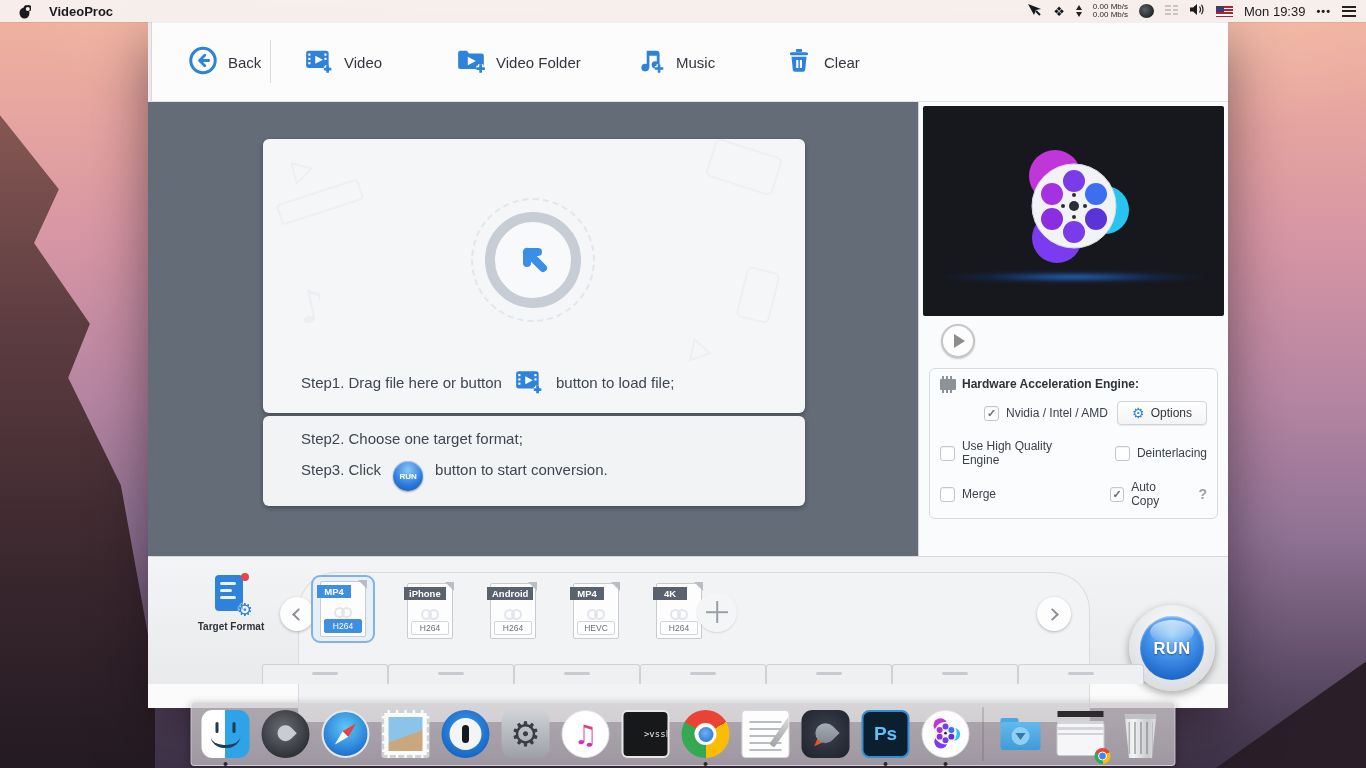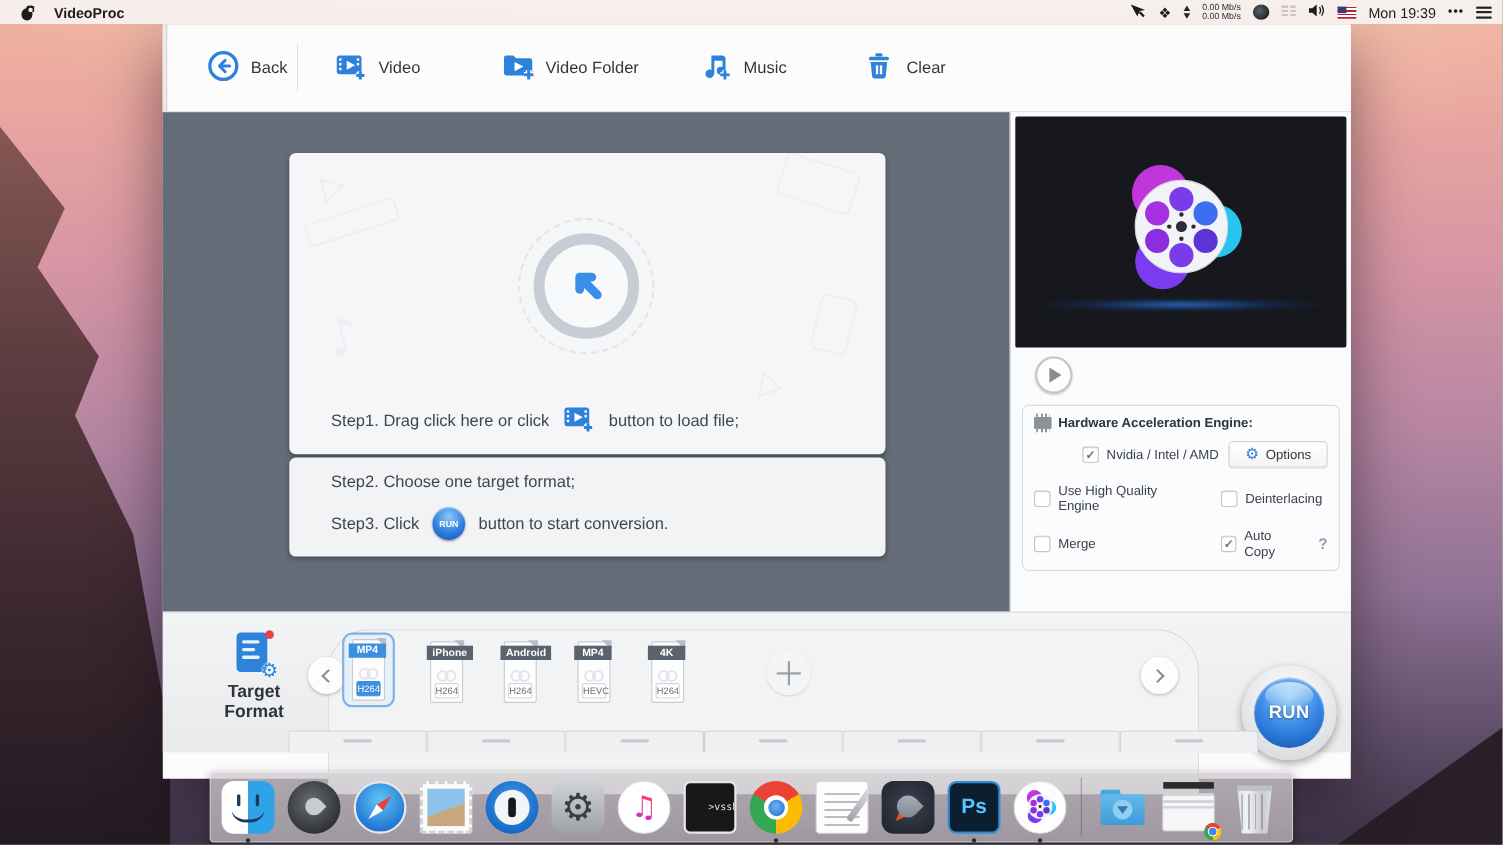--- a/index.html
+++ b/index.html
@@ -80,21 +80,21 @@
   .wm.ipod { width:34px; height:52px; border-radius:6px; transform:rotate(14deg); }
   .wm.note { font-size:46px; color:#e7e9ee; border:none; transform:rotate(-12deg); font-family:"DejaVu Sans",sans-serif; }
 
   .drop-circle-outer { position:absolute; left:208px; top:59px; width:124px; height:124px; border-radius:50%;
     border:2px dashed #e2e5ea; }
   .drop-ring { position:absolute; left:222px; top:73px; width:96px; height:96px; border-radius:50%;
     border:10px solid #c7cdd5; background:#f8f9fb; display:flex; align-items:center; justify-content:center; }
 
   .step1-row { position:absolute; left:38px; bottom:14px; display:flex; align-items:center; gap:12px;
     font-size:15px; color:#3f4650; }
-  .step-line { display:flex; align-items:center; gap:12px; font-size:15px; color:#3f4650; margin-bottom:14px; }
+  .step-line { display:flex; align-items:flex-start; gap:12px; font-size:15px; color:#3f4650; margin-bottom:14px; }
   .mini-run { width:30px; height:30px; border-radius:50%;
     background:radial-gradient(circle at 50% 30%,#8ec9f5 0%,#2f7fe0 55%,#0c53b4 100%);
     display:flex; align-items:center; justify-content:center; color:#fff; font-weight:bold; font-size:8px;
     box-shadow:0 1px 2px rgba(0,0,0,.4), inset 0 1px 1px rgba(255,255,255,.5); }
 
   
   .preview { margin:4px 4px 0 4px; height:210px; background:#17181d; border-radius:2px;
     display:flex; align-items:center; justify-content:center; position:relative; overflow:hidden; }
   .preview .floor { position:absolute; left:20px; right:20px; bottom:34px; height:10px;
     background:radial-gradient(ellipse at center,#2f7fe0 0%,rgba(20,50,110,.6) 45%,transparent 75%); filter:blur(2px); }
@@ -137,32 +137,32 @@
   .tray { position:absolute; left:150px; top:15px; width:792px; height:150px; border:1px solid #d9dbde;
     border-bottom:none; border-radius:38px 38px 0 0; background:#f2f3f5; }
   .tf-group { position:absolute; left:38px; top:16px; width:90px; text-align:center; }
   .tf-icon { width:40px; height:44px; margin:0 auto; position:relative; }
   .tf-doc { position:absolute; left:4px; top:2px; width:28px; height:36px; background:#2e82d9; border-radius:4px; }
   .tf-doc i { position:absolute; left:5px; height:3px; background:#eaf2fc; border-radius:2px; }
   .tf-doc i:nth-child(1){ top:7px; width:16px; } .tf-doc i:nth-child(2){ top:14px; width:12px; } .tf-doc i:nth-child(3){ top:21px; width:16px; }
   .tf-gear { position:absolute; right:-2px; bottom:-2px; color:#2e82d9; font-size:18px; line-height:1;
     text-shadow:0 0 2px #fff,0 0 2px #fff; font-family:"DejaVu Sans",sans-serif; }
   .tf-dot { position:absolute; right:2px; top:0; width:8px; height:8px; border-radius:50%; background:#e24646; }
-  .tf-label { margin-top:4px; font-size:16px; font-weight:bold; color:#2e3338; }
+  .tf-label { margin-top:4px; font-size:10px; font-weight:bold; color:#2e3338; }
 
   .nav-circle { position:absolute; width:34px; height:34px; border-radius:50%; background:#fdfdfe;
     box-shadow:0 1px 3px rgba(0,0,0,.25); display:flex; align-items:center; justify-content:center; }
   .nav-circle span { width:9px; height:9px; border-left:2px solid #8a8f96; border-bottom:2px solid #8a8f96; }
   .nav-left { left:132px; top:40px; } .nav-left span { transform:rotate(45deg); margin-left:3px; }
   .nav-right { left:889px; top:40px; } .nav-right span { transform:rotate(225deg); margin-right:3px; }
 
   .chip-list { position:absolute; left:163px; top:18px; display:flex; align-items:flex-start; gap:27px; }
   .chipbox { padding:5px; }
   .chipbox.selected { background:#e7eff9; border:2px solid #82b2e4; border-radius:9px; padding:4px 7px; }
-  .fchip { position:relative; width:30px; height:56px; }
+  .fchip { position:relative; width:46px; height:56px; }
   .fchip .page { position:absolute; inset:0; background:#fdfdfe; border:1px solid #c8ccd1; border-radius:2px; }
   .fchip .fold { position:absolute; right:-1px; top:-1px; width:0; height:0;
     border-left:9px solid transparent; border-top:9px solid #b9bec5; }
   .fchip .banner { position:absolute; left:-3px; top:4px; min-width:34px; padding:1px 5px; background:#5a626d;
     color:#fff; font-size:9.5px; font-weight:bold; text-align:center; }
   .chipbox.selected .banner { background:#3f8fe0; }
   .fchip .reel { position:absolute; left:50%; top:26px; transform:translateX(-50%); display:flex; }
   .fchip .reel i { width:11px; height:11px; border:2px solid #e2e6ec; border-radius:50%; }
   .fchip .reel i+i { margin-left:-4px; }
   .fchip .codec { position:absolute; left:4px; right:4px; bottom:4px; background:#fff; border:1px solid #d3d6da;
@@ -403,21 +403,21 @@
         <div class="drop-circle-outer"></div>
         <div class="drop-ring">
           <span>
             <svg width="42" height="42" viewBox="0 0 42 42">
                 <path d="M31 31 L15 15 M15 15 h11 M15 15 v11" stroke="#3a8ee6" stroke-width="8" stroke-linecap="round" fill="none"></path>
               </svg>
           </span>
         </div>
 
         <div class="step1-row">
-          <span>Step1. Drag click here or click</span>
+          <span>Step1. Drag file here or button</span>
           <span id="step1-icon"><svg width="30" height="30" viewBox="0 0 28 28">
                 <rect x="2" y="5" width="21" height="16" rx="2.5" fill="#2e82d9"></rect>
                 <rect x="4" y="7.5" width="2" height="2" fill="#fff"></rect>
                 <rect x="4" y="11.5" width="2" height="2" fill="#fff"></rect>
                 <rect x="4" y="15.5" width="2" height="2" fill="#fff"></rect>
                 <rect x="19" y="7.5" width="2" height="2" fill="#fff"></rect>
                 <rect x="19" y="11.5" width="2" height="2" fill="#fff"></rect>
                 <path d="M10.5 9.5 l7 3.8 -7 3.8z" fill="#fff"></path>
                 <path d="M22 18.5 v7 M18.5 22 h7" stroke="#fff" stroke-width="5"></path>
                 <path d="M22 18.5 v7 M18.5 22 h7" stroke="#2e82d9" stroke-width="2.6"></path>
@@ -486,21 +486,21 @@
           <button class="options-btn">
             <span class="gear-glyph">⚙</span>
             <span>Options</span>
           </button>
         </div>
         <div class="hw-grid">
           <label class="cbrow">
             <span class="cb"></span>
             <span>Use High Quality Engine</span>
           </label>
-          <label class="cbrow" style="margin-left:18px;">
+          <label class="cbrow" style="margin-left:18px;justify-content:flex-end;">
             <span class="cb"></span>
             <span>Deinterlacing</span>
           </label>
           <label class="cbrow">
             <span class="cb"></span>
             <span>Merge</span>
           </label>
           <label class="cbrow" style="margin-left:18px;">
             <span class="cb">✓</span>
             <span>Auto Copy</span>

